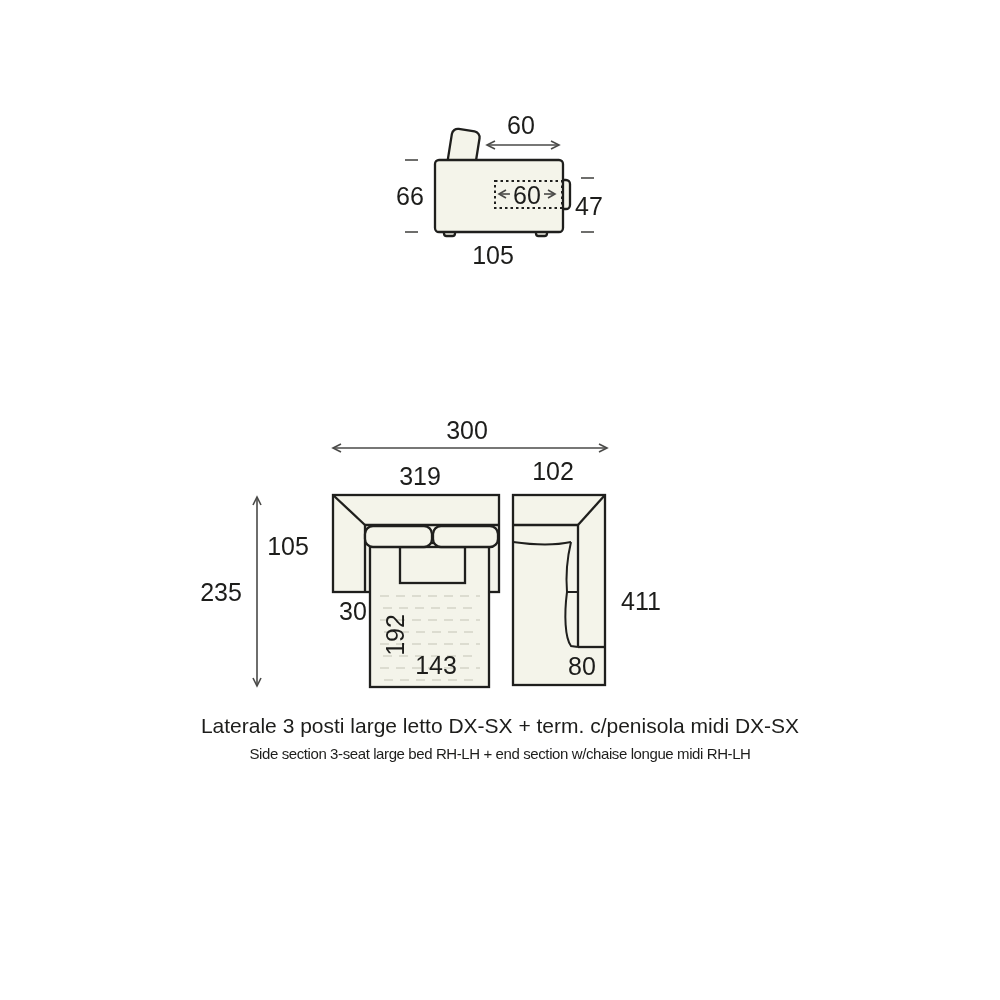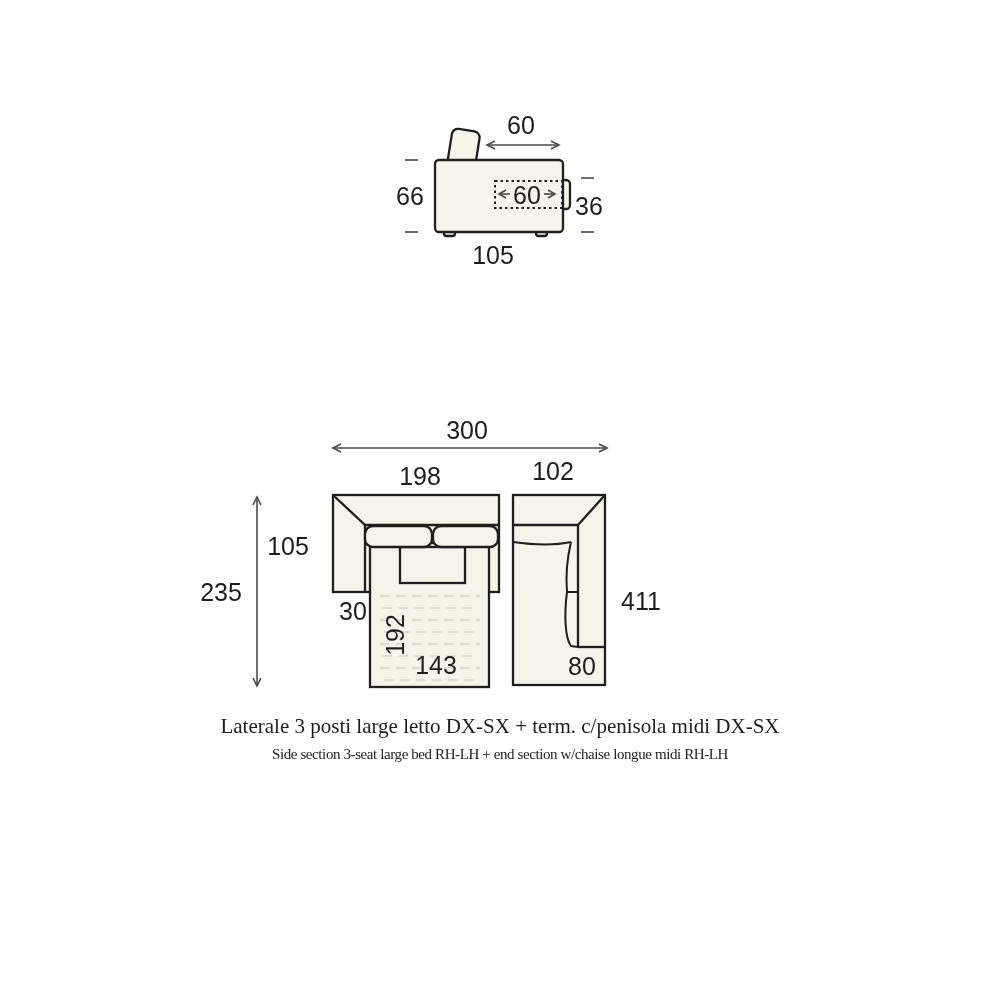--- a/index.html
+++ b/index.html
@@ -10,21 +10,21 @@
   .svg-abs{position:absolute;}
   .dim{
     position:absolute;transform:translate(-50%,-50%);
     font-size:25px;line-height:1;color:#1d1d1b;white-space:nowrap;
     font-family:"Liberation Sans",sans-serif;
   }
   .dim.rot{transform:translate(-50%,-50%) rotate(-90deg);}
   .captions{
     position:absolute;left:0;top:712px;width:1000px;text-align:center;
   }
-  .cap{white-space:nowrap;color:#1d1d1b;font-family:Liberation Serif, serif;}
+  .cap{white-space:nowrap;color:#1d1d1b;}
   .cap-large{font-size:21px;line-height:28px;}
   .cap-small{font-size:15px;line-height:28px;letter-spacing:-0.4px;}
 </style>
 </head>
 <body>
 
 <div class="canvas">
 
   <svg class="svg-abs" style="left:390px;top:110px" width="220" height="160" viewBox="0 0 220 160">
     <g stroke="#1f1f1d" stroke-width="2.3" fill="#f4f4ea">
@@ -63,21 +63,21 @@
       <g>
         <line x1="191" y1="68" x2="204" y2="68"></line>
         <line x1="191" y1="122" x2="204" y2="122"></line>
       </g>
     </g>
   </svg>
 
   <span class="dim" style="left:521px;top:125px">60</span>
   <span class="dim" style="left:410px;top:196px">66</span>
   <span class="dim" style="left:527px;top:195px">60</span>
-  <span class="dim" style="left:589px;top:206px">36</span>
+  <span class="dim" style="left:589px;top:206px">47</span>
   <span class="dim" style="left:493px;top:255px">105</span>
 
   <svg class="svg-abs" style="left:190px;top:410px" width="470" height="290" viewBox="0 0 470 290">
 
     <g>
       <rect x="143" y="85" width="166" height="97" fill="#f4f4ea" stroke="#1f1f1d" stroke-width="2.3"></rect>
       <line x1="143" y1="85" x2="175" y2="115" stroke="#1f1f1d" stroke-width="2.3"></line>
       <line x1="175" y1="115" x2="309" y2="115" stroke="#1f1f1d" stroke-width="2.3"></line>
       <line x1="175" y1="115" x2="175" y2="182" stroke="#1f1f1d" stroke-width="2.3"></line>
 
@@ -120,21 +120,21 @@
       </g>
       <g>
         <line x1="67" y1="87" x2="67" y2="276"></line>
         <path d="M63,95 L67,87 L71,95"></path>
         <path d="M63,268 L67,276 L71,268"></path>
       </g>
     </g>
   </svg>
 
   <span class="dim" style="left:467px;top:430px">300</span>
-  <span class="dim" style="left:420px;top:476px">198</span>
+  <span class="dim" style="left:420px;top:476px">319</span>
   <span class="dim" style="left:553px;top:471px">102</span>
   <span class="dim" style="left:288px;top:546px">105</span>
   <span class="dim" style="left:221px;top:592px">235</span>
   <span class="dim" style="left:353px;top:611px">30</span>
   <span class="dim rot" style="left:395px;top:635px">192</span>
   <span class="dim" style="left:436px;top:665px">143</span>
   <span class="dim" style="left:641px;top:601px">411</span>
   <span class="dim" style="left:582px;top:666px">80</span>
 
   <div class="captions">

